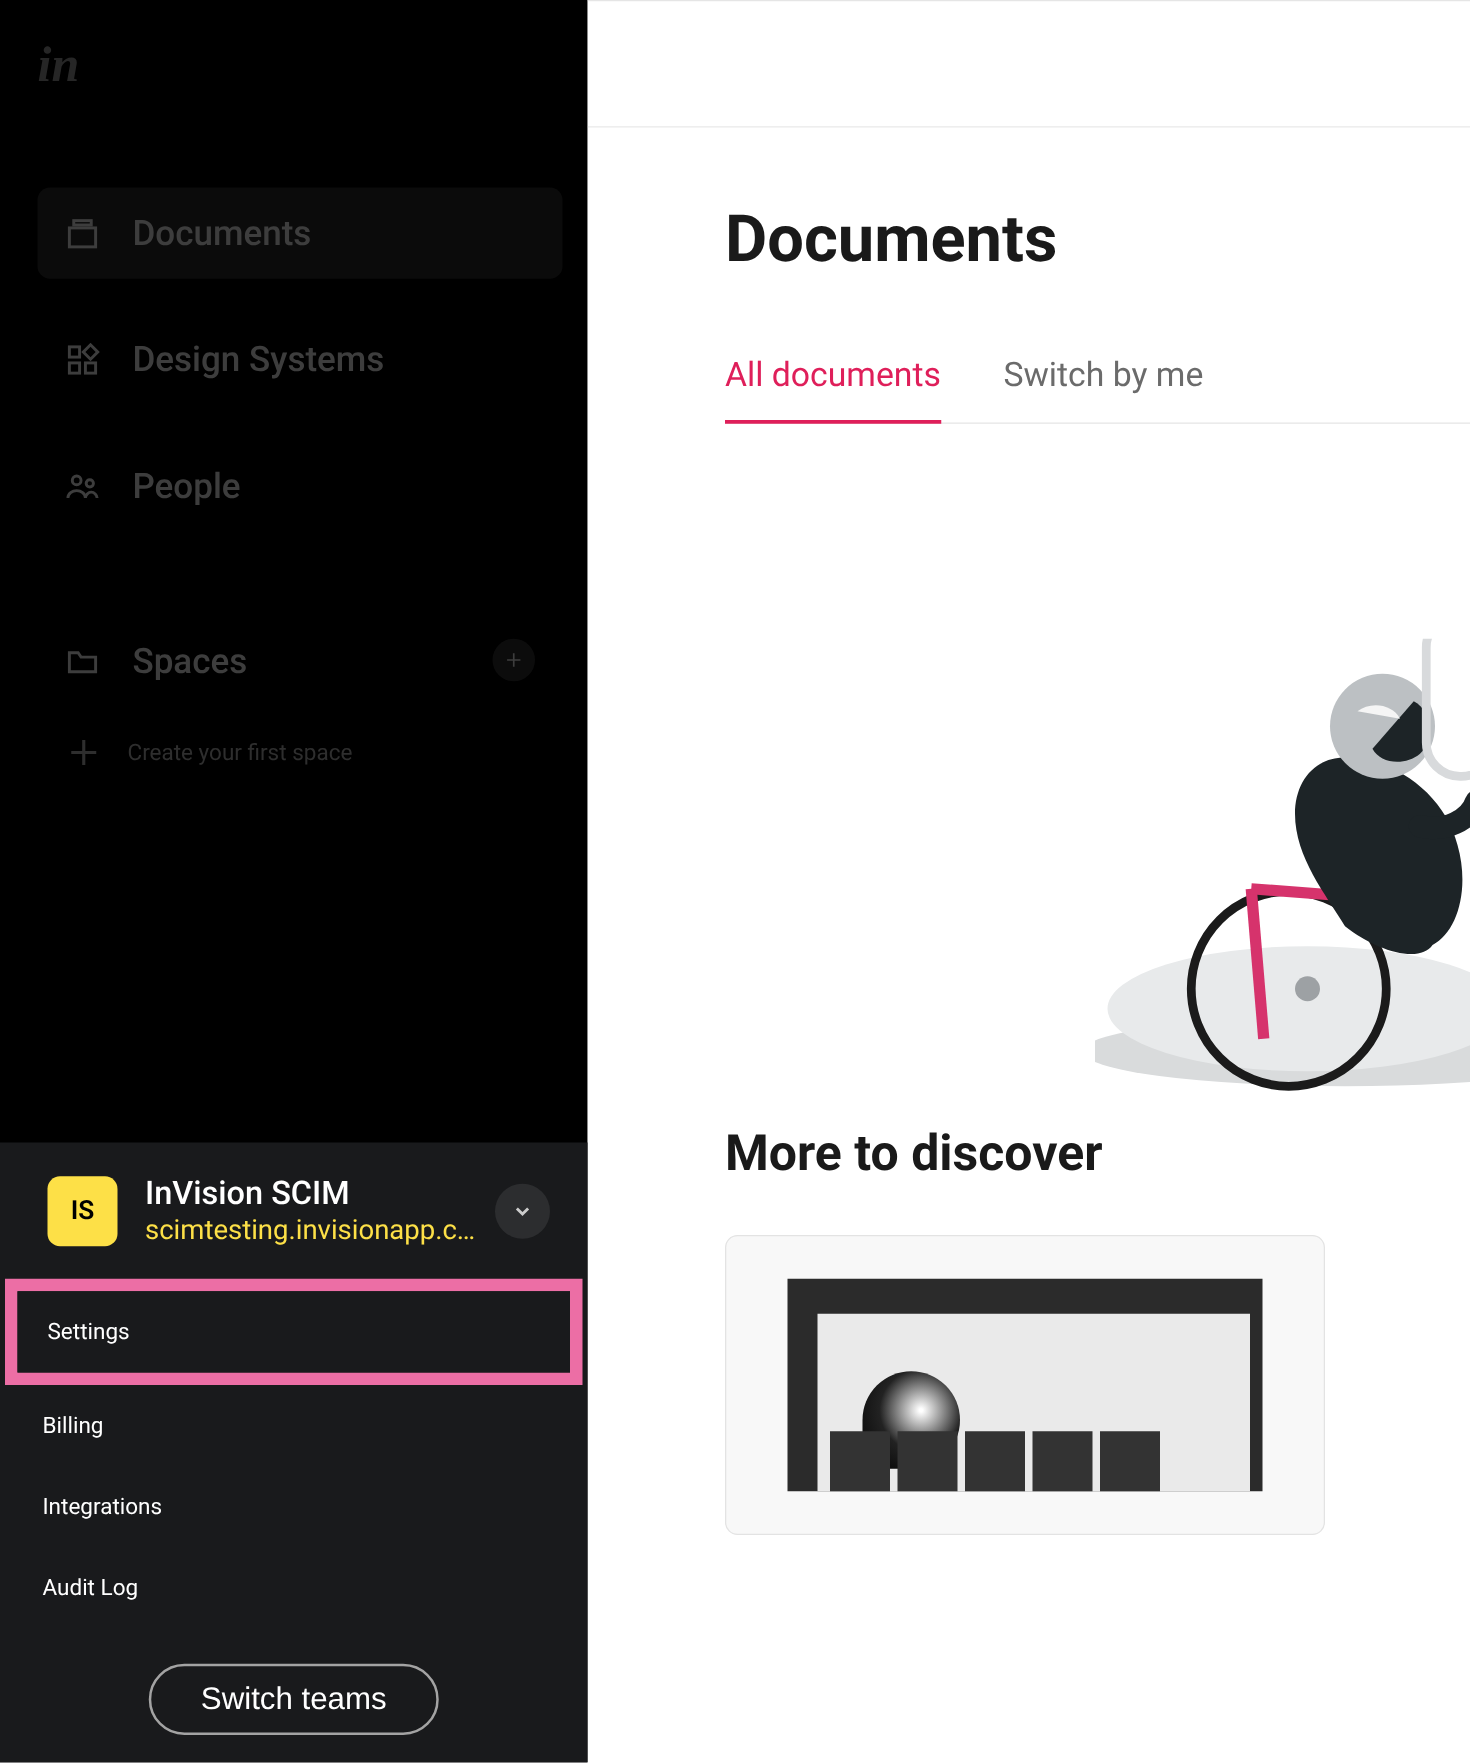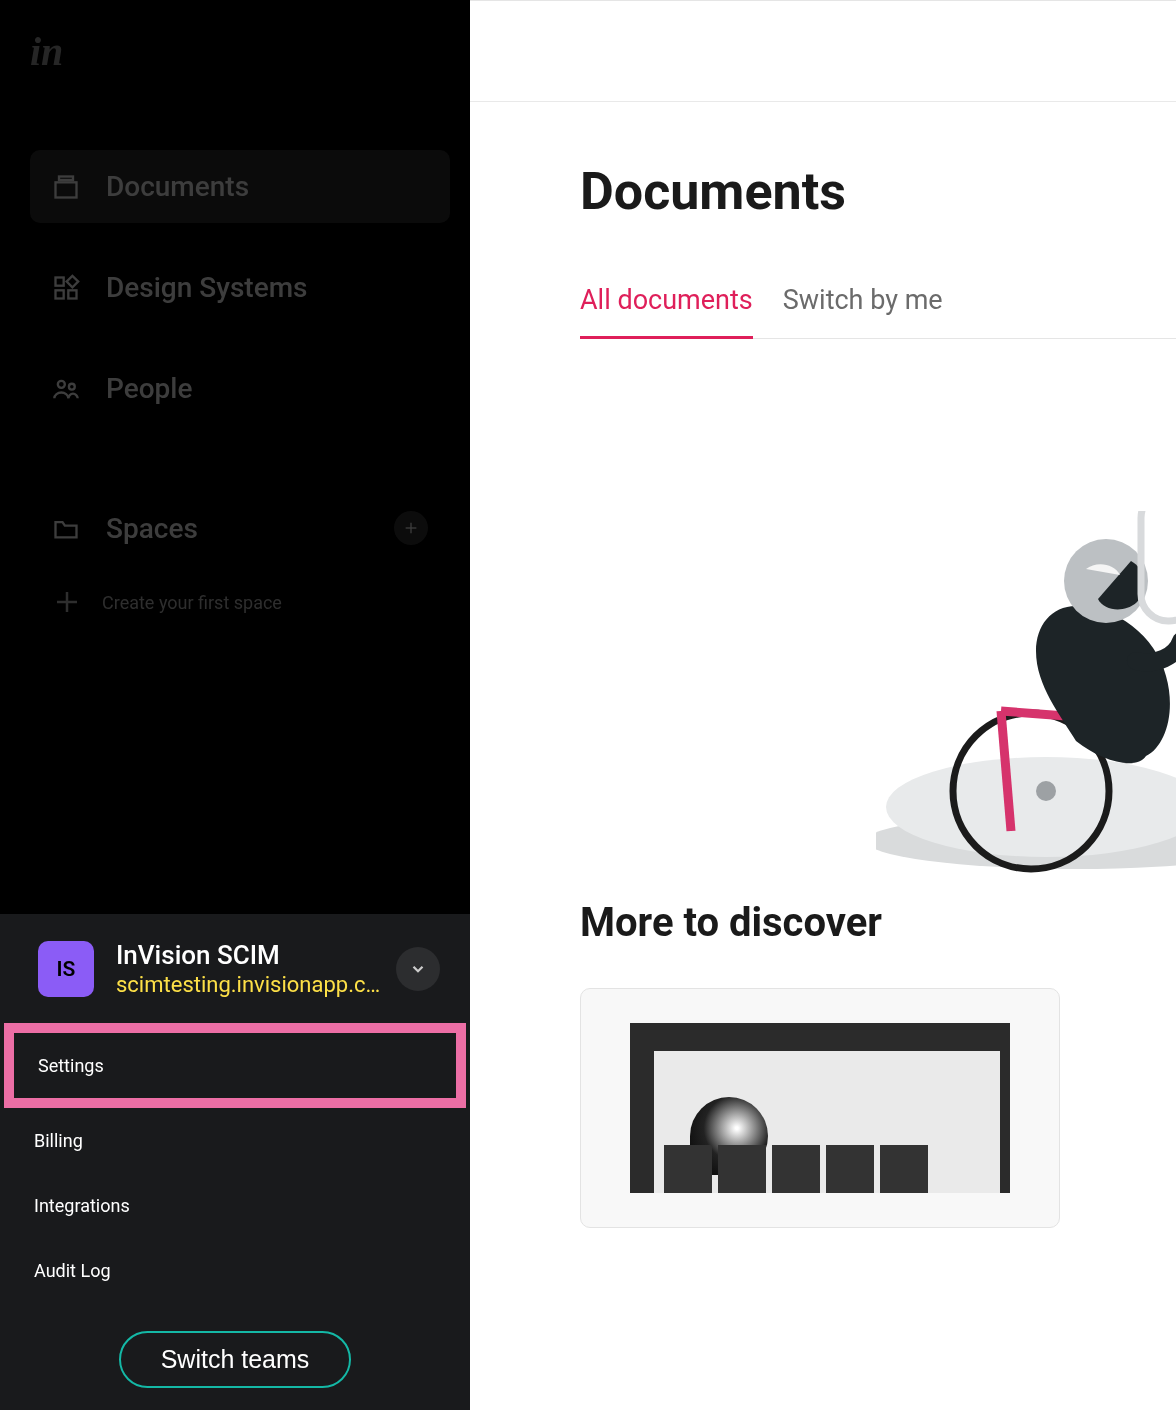--- a/index.html
+++ b/index.html
@@ -114,21 +114,21 @@
     }
     .team-header {
       display: flex;
       align-items: center;
       padding: 26px 30px 26px 38px;
       cursor: pointer;
     }
     .team-avatar {
       width: 56px;
       height: 56px;
-      background: #8b5cf6;
+      background: #fde047;
       border-radius: 10px;
       display: flex;
       align-items: center;
       justify-content: center;
       color: #000;
       font-size: 21px;
       font-weight: 600;
       margin-right: 22px;
     }
     .team-info {
@@ -173,21 +173,21 @@
     .highlight-box .menu-item {
       padding: 22px 24px;
       background: #191a1c;
     }
     .switch-teams {
       display: flex;
       justify-content: center;
       padding: 28px 0 22px 0;
     }
     .switch-btn {
-      border: 2px solid #14b8a6;
+      border: 2px solid #a3a3a3;
       color: #fff;
       background: transparent;
       border-radius: 30px;
       padding: 12px 40px;
       font-size: 25px;
       cursor: pointer;
     }
     .main {
       flex: 1;
       background: #fff;
@@ -206,21 +206,21 @@
     .page-title {
       font-size: 52px;
       font-weight: 700;
       color: #1a1a1a;
       margin: 160px 0 0 110px;
     }
     .tabs {
       display: flex;
       margin: 62px 0 0 110px;
       border-bottom: 1px solid #e5e5e5;
-      gap: 30px;
+      gap: 50px;
     }
     .tab {
       font-size: 27px;
       padding-bottom: 20px;
       cursor: pointer;
       color: #6b6b6b;
     }
     .tab.active {
       color: #df1f5a;
       border-bottom: 3px solid #df1f5a;

